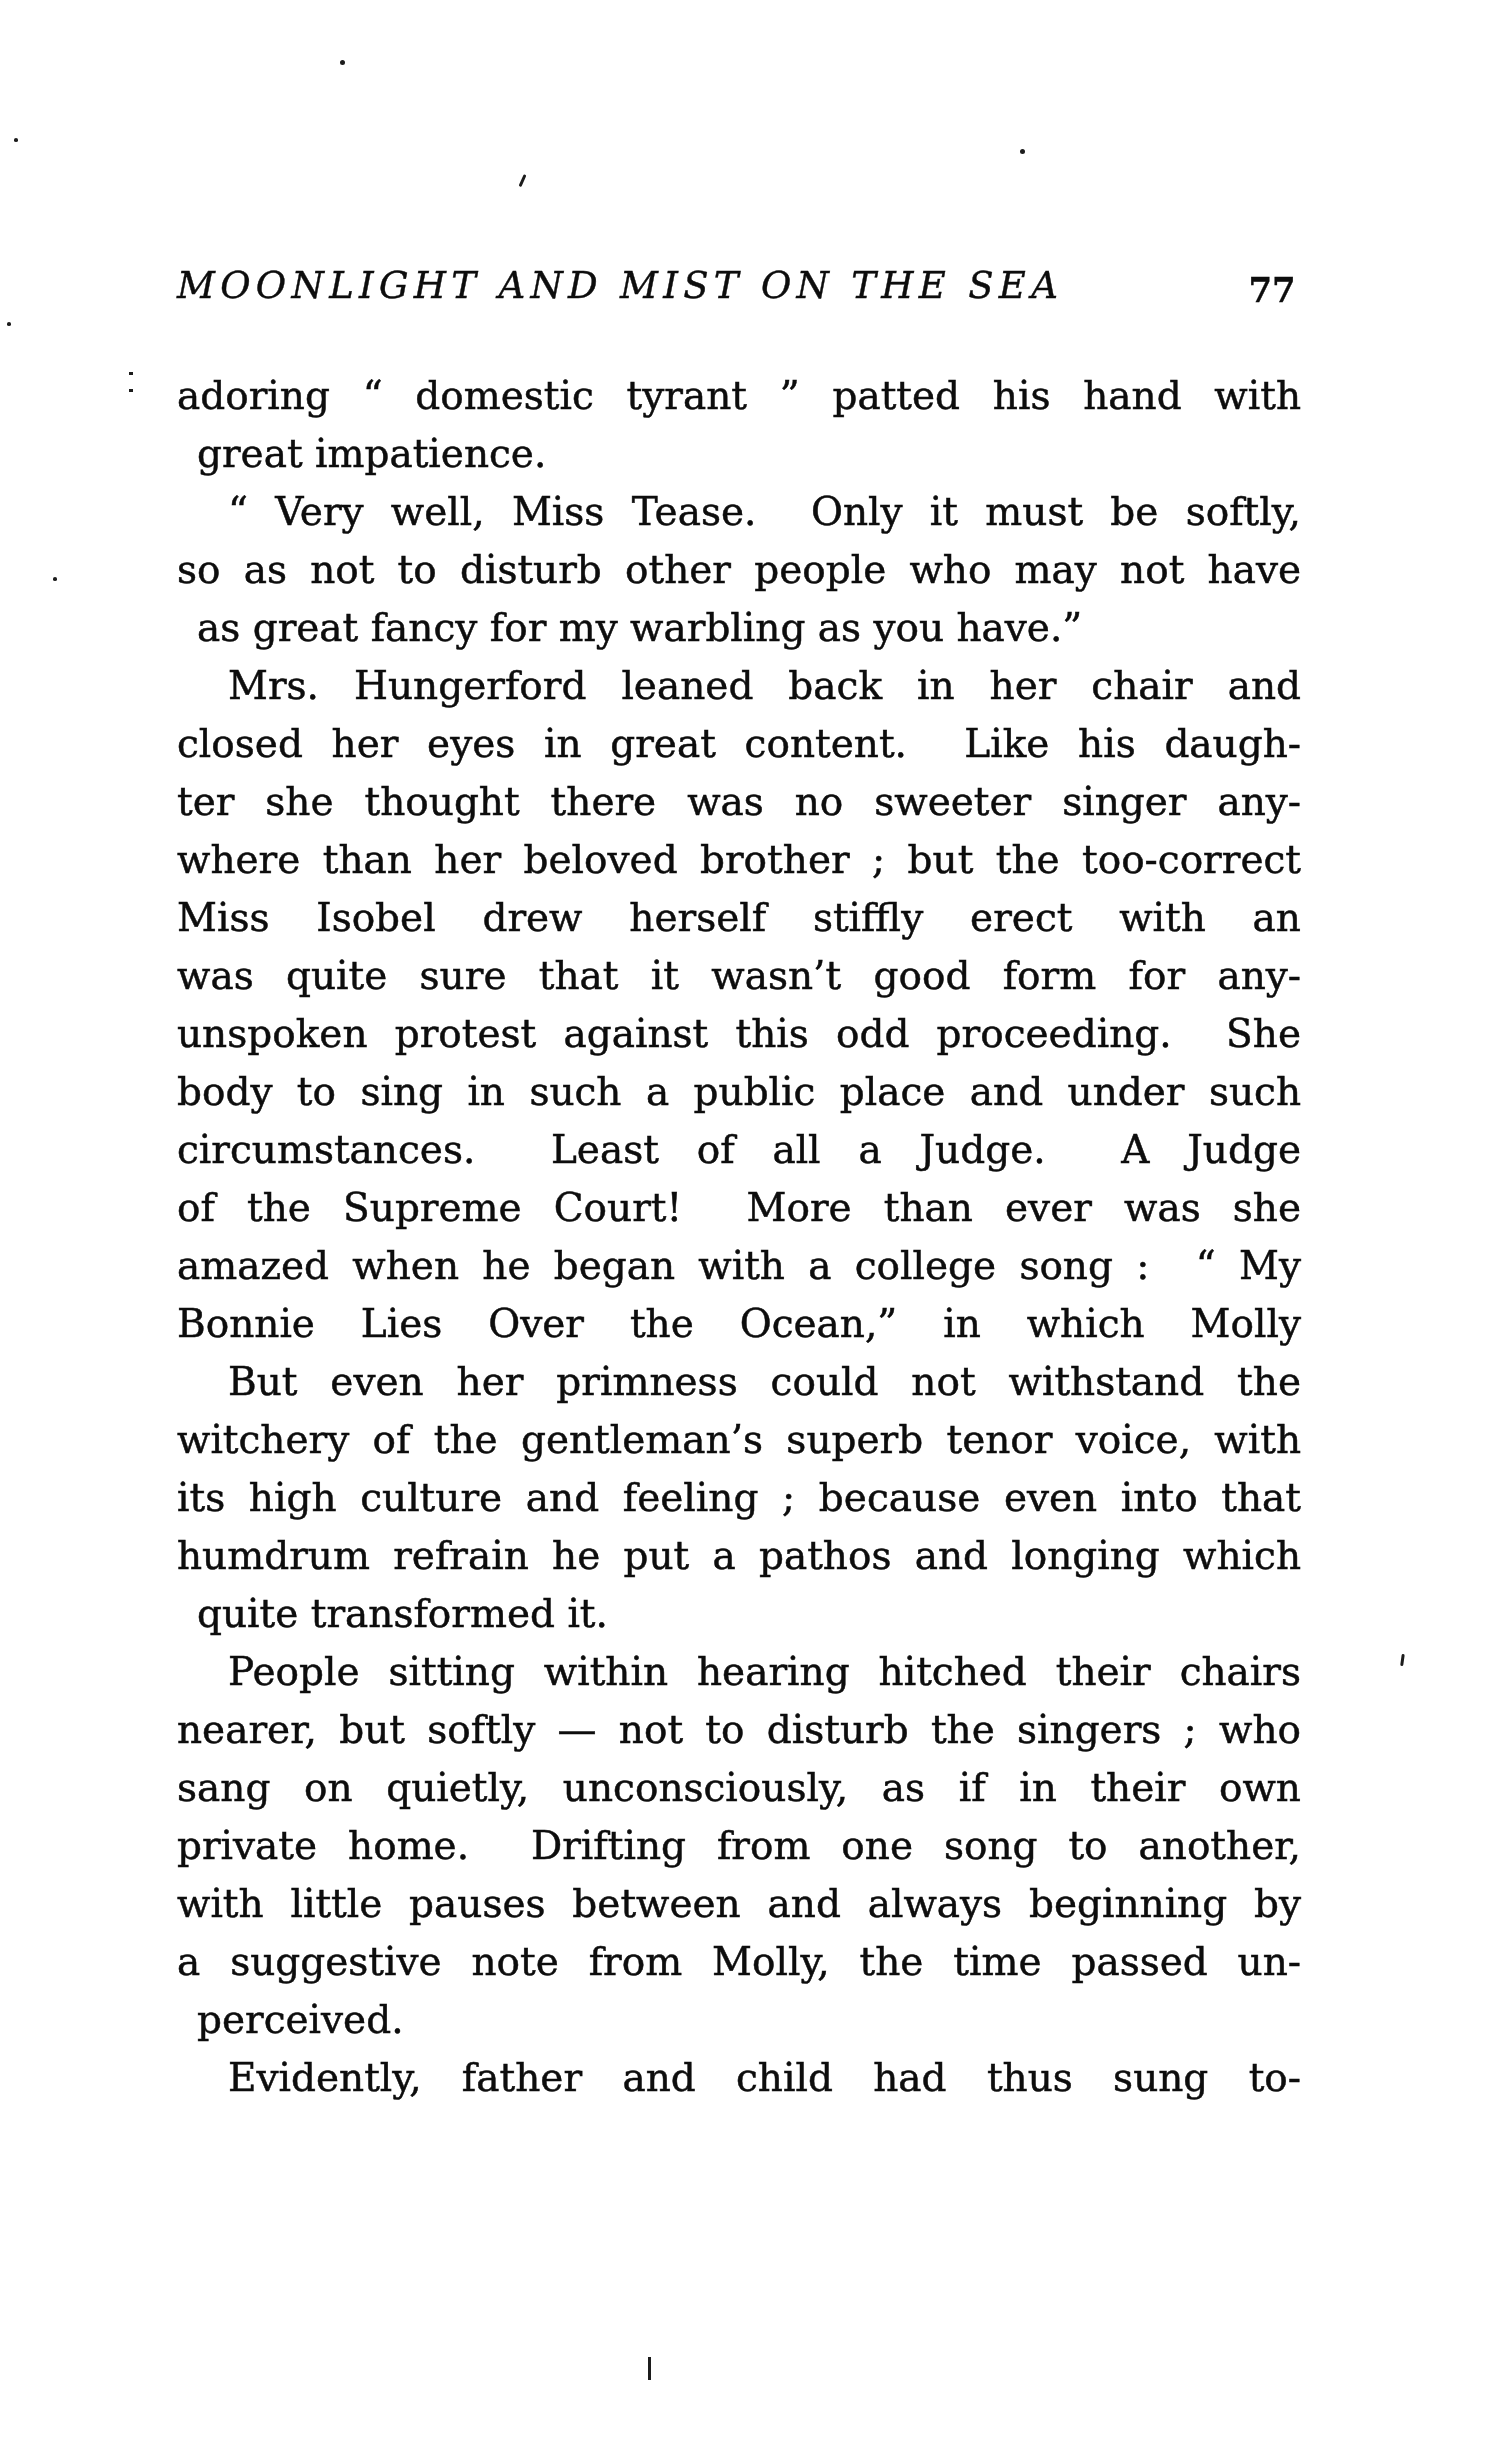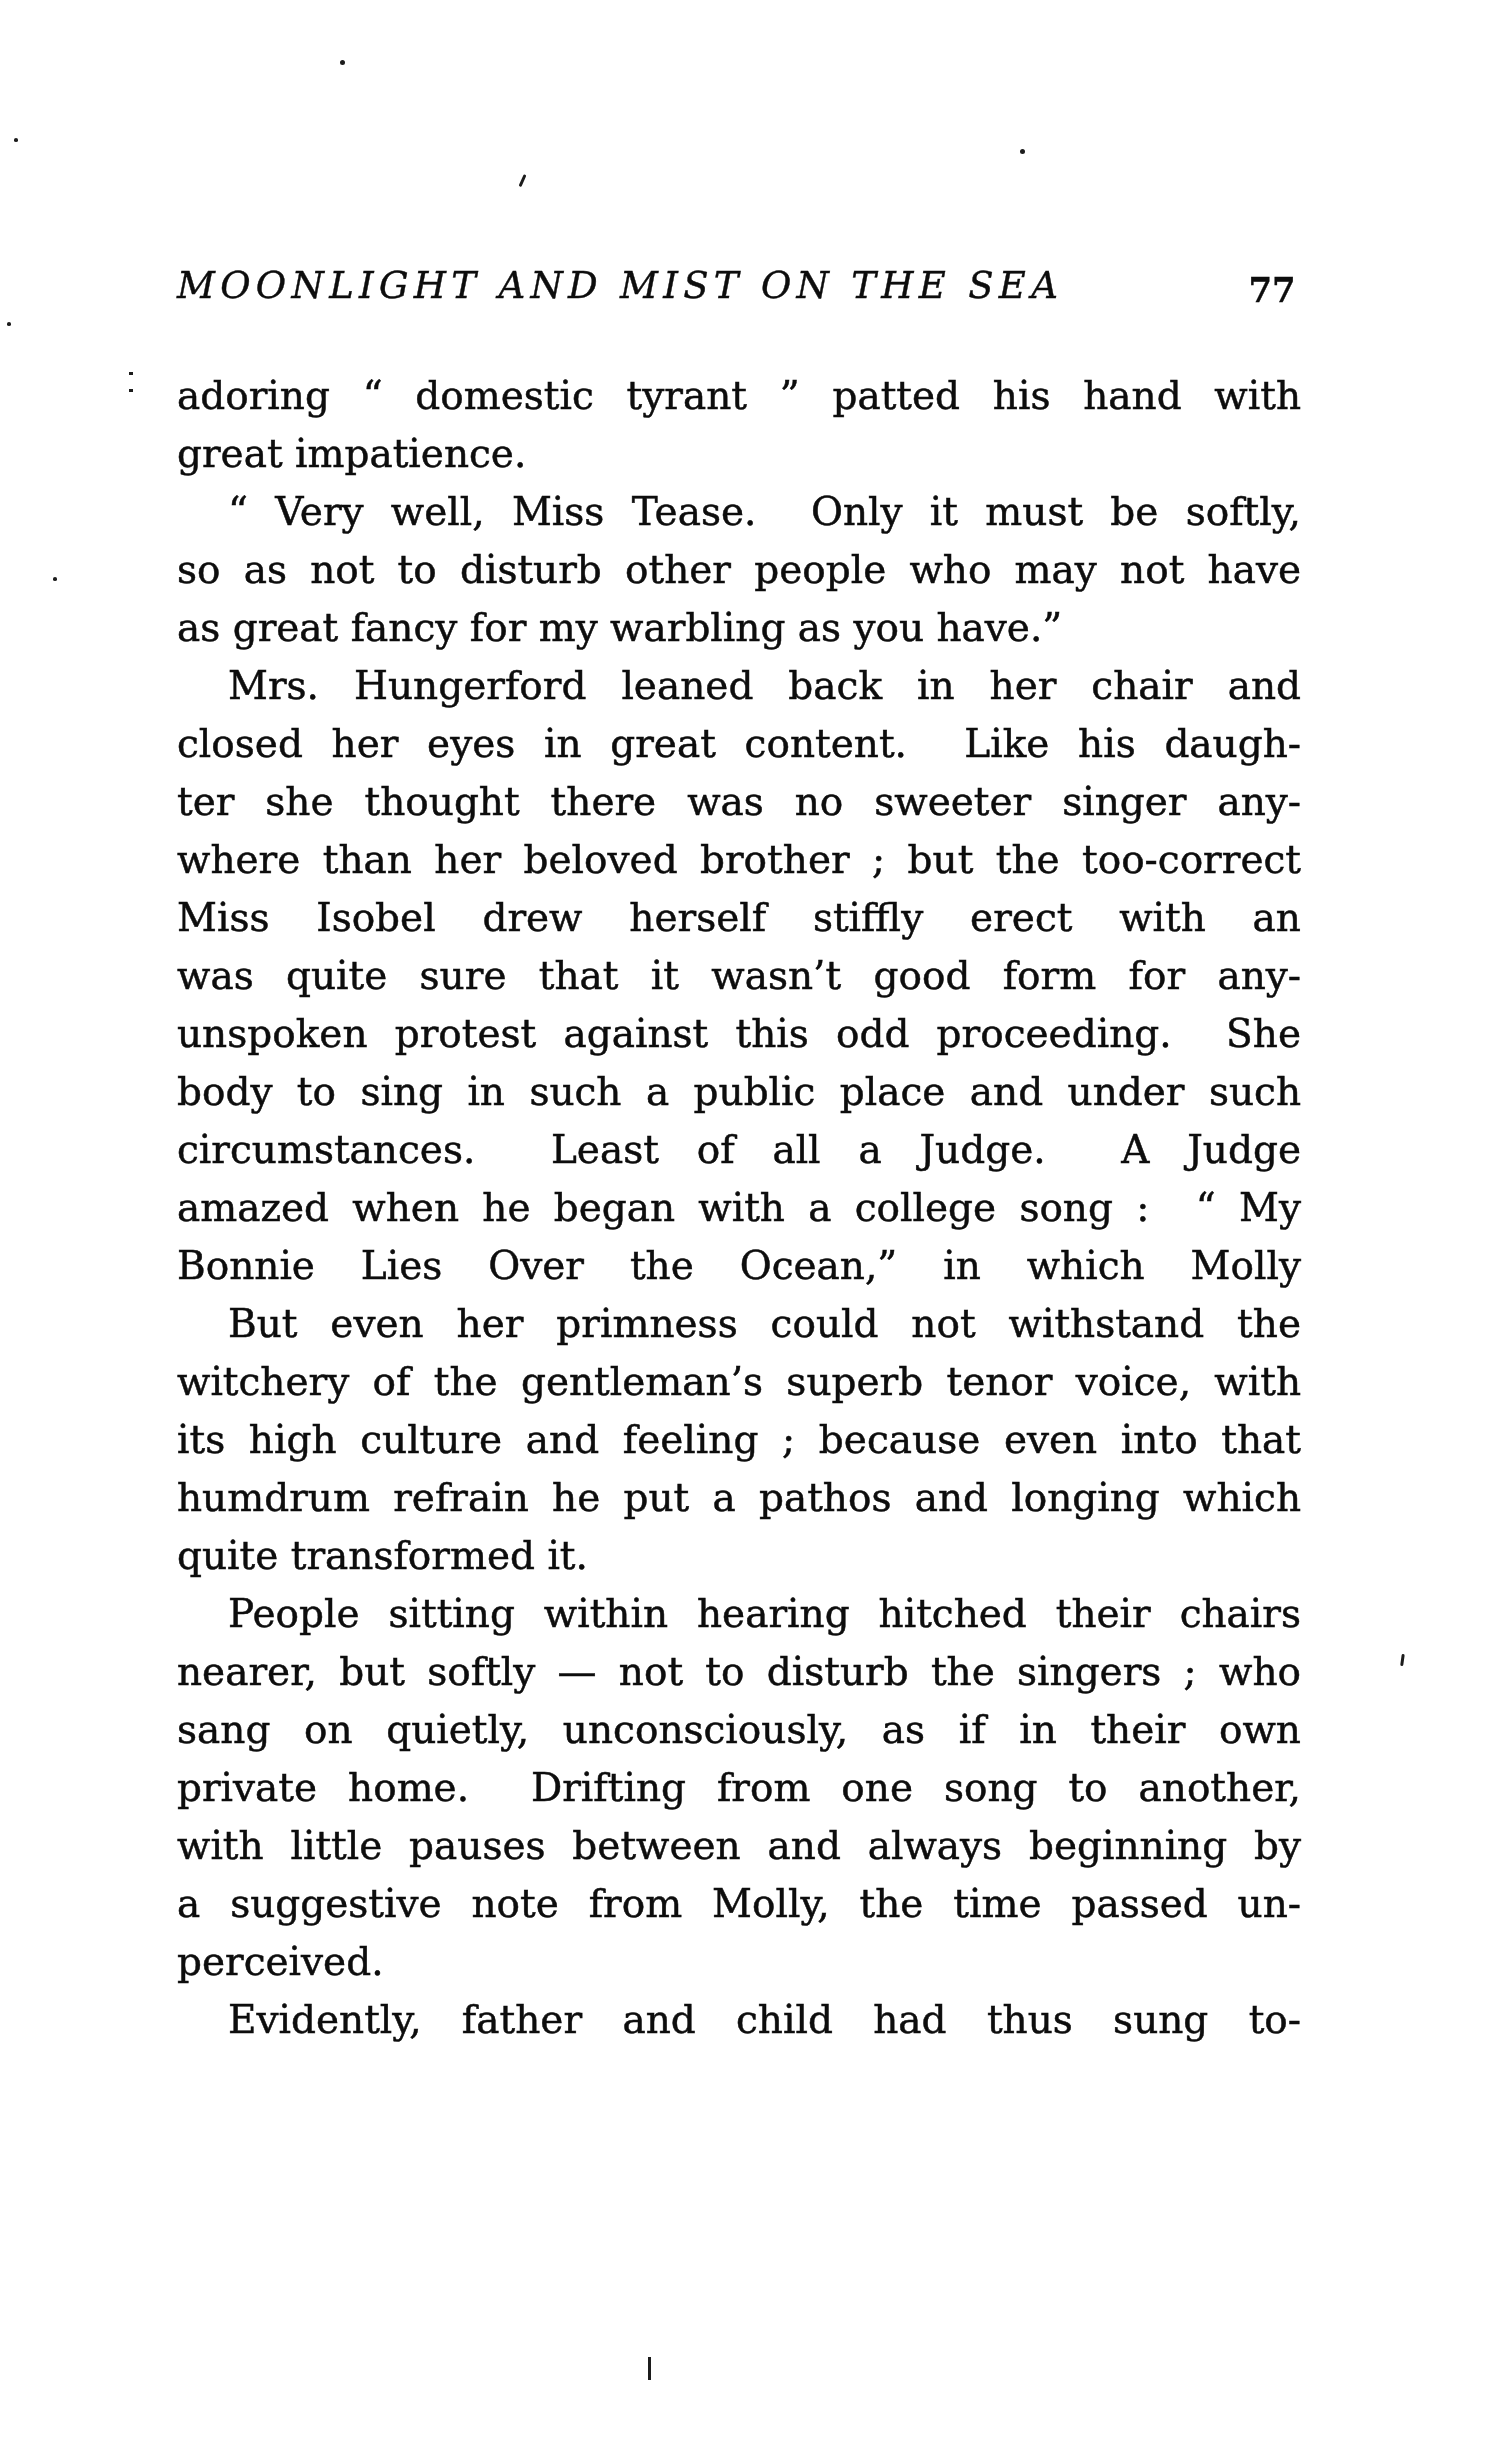--- a/index.html
+++ b/index.html
@@ -53,21 +53,21 @@
     font-size: 39px;
     line-height: 58px;
     -webkit-text-stroke: 0.5px currentColor;
   }
   .paragraph { margin: 0; }
   .line {
     text-align: justify;
     text-align-last: justify;
     white-space: pre-wrap;
   }
-  .line.endline { text-align-last: left; }
+  .line.endline { text-align-last: left; margin-left: 20px; }
   .line.indent { text-indent: 51px; }
   
   .mark { position: absolute; background: #1c1c1c; }
   .mark-dot    { width: 5.3px;  height: 5.3px;  border-radius: 50%; }
   .mark-speck  { width: 4.4px;  height: 3.5px;  border-radius: 50%; }
   .mark-tick   { width: 2.7px;  height: 13.3px; border-radius: 1.8px; transform: rotate(24deg); }
   .mark-apos   { width: 2.7px;  height: 11.5px; border-radius: 1.8px; transform: rotate(8deg); }
   .mark-vbar   { width: 2.7px;  height: 23px; }
   .mark-colon  { width: 3.5px;  height: 14px; background: transparent;
                  border-top: 3.5px solid #1c1c1c; border-bottom: 3.5px solid #1c1c1c; }
@@ -95,20 +95,21 @@
       <div class="paragraph">
         <div class="line indent">Mrs. Hungerford leaned back in her chair and</div>
         <div class="line">closed her eyes in great content.  Like his daugh-</div>
         <div class="line">ter she thought there was no sweeter singer any-</div>
         <div class="line">where than her beloved brother ; but the too-correct</div>
         <div class="line">Miss Isobel drew herself stiffly erect with an</div>
         <div class="line">was quite sure that it wasn’t good form for any-</div>
         <div class="line">unspoken protest against this odd proceeding.  She</div>
         <div class="line">body to sing in such a public place and under such</div>
         <div class="line">circumstances.  Least of all a Judge.  A Judge</div>
+        <div class="line">of the Supreme Court!  More than ever was she</div>
         <div class="line">amazed when he began with a college song :  “ My</div>
         <div class="line">Bonnie Lies Over the Ocean,” in which Molly</div>
       </div>
       <div class="paragraph">
         <div class="line indent">But even her primness could not withstand the</div>
         <div class="line">witchery of the gentleman’s superb tenor voice, with</div>
         <div class="line">its high culture and feeling ; because even into that</div>
         <div class="line">humdrum refrain he put a pathos and longing which</div>
         <div class="line endline">quite transformed it.</div>
       </div>

